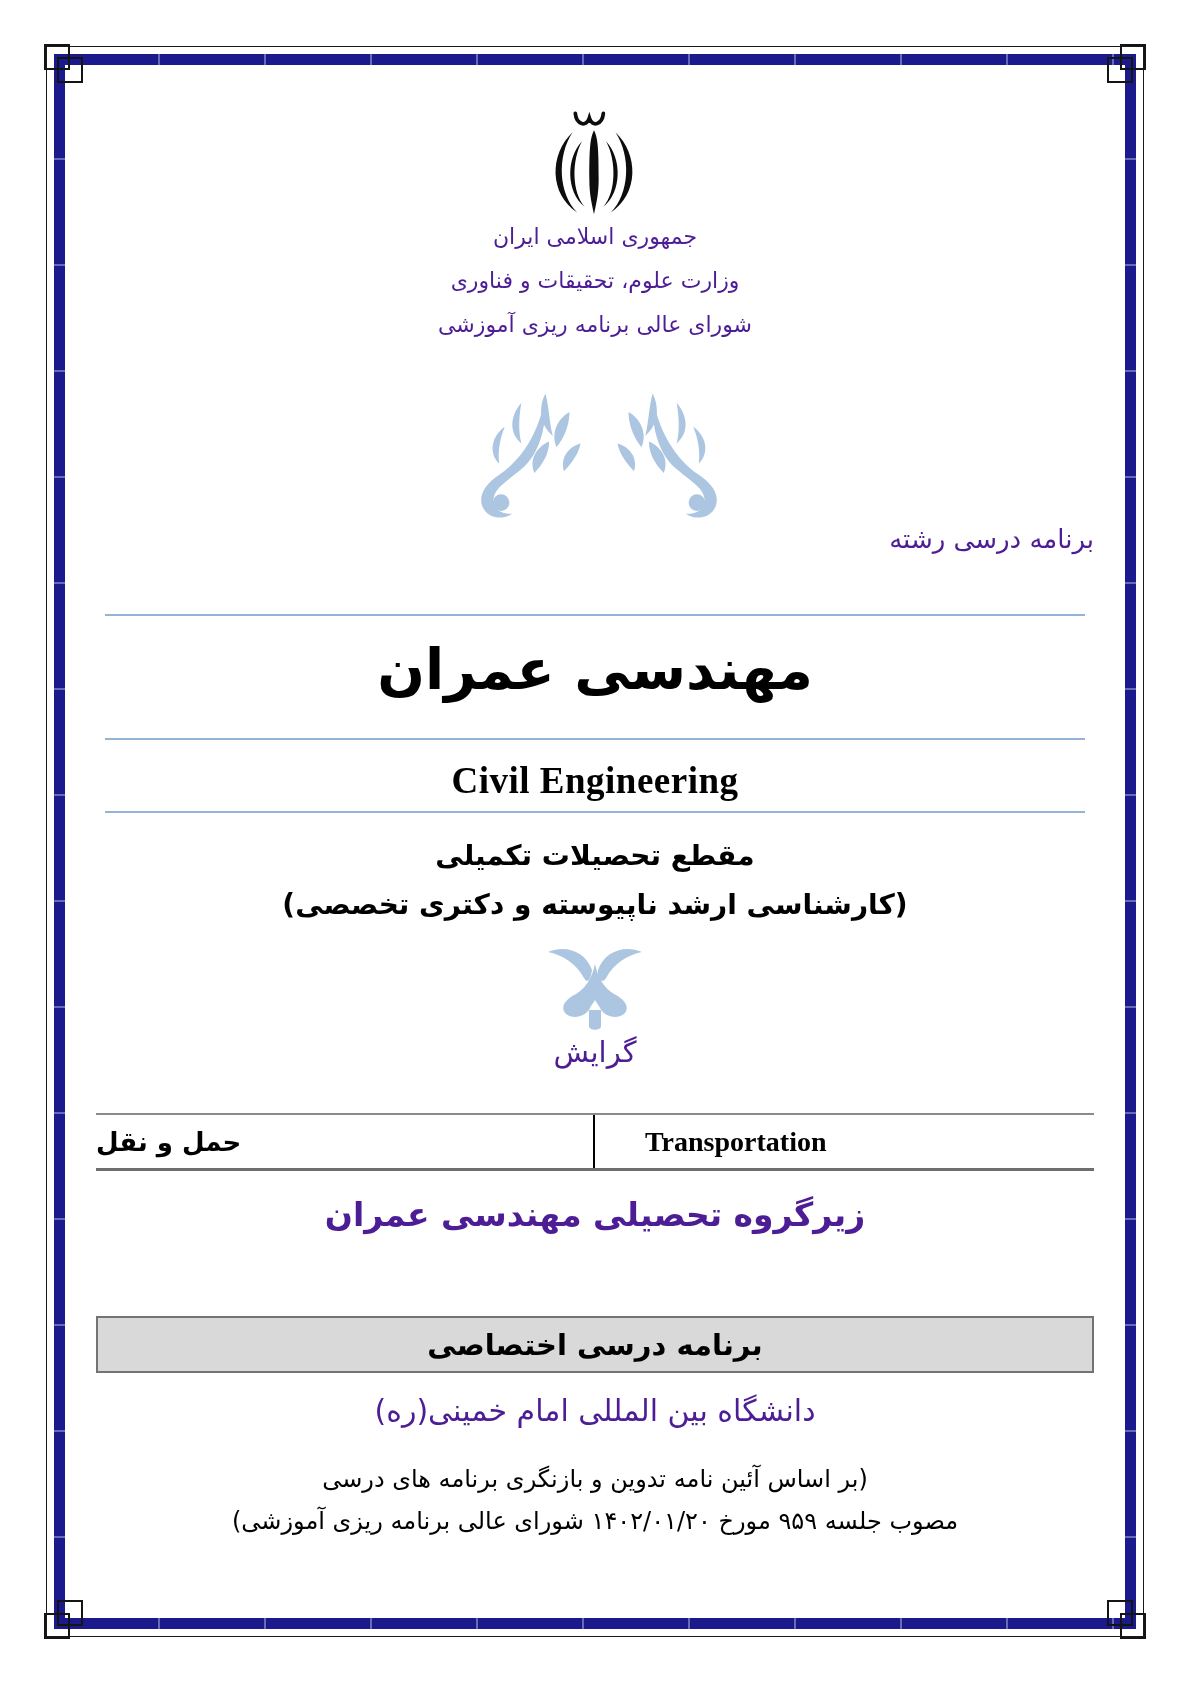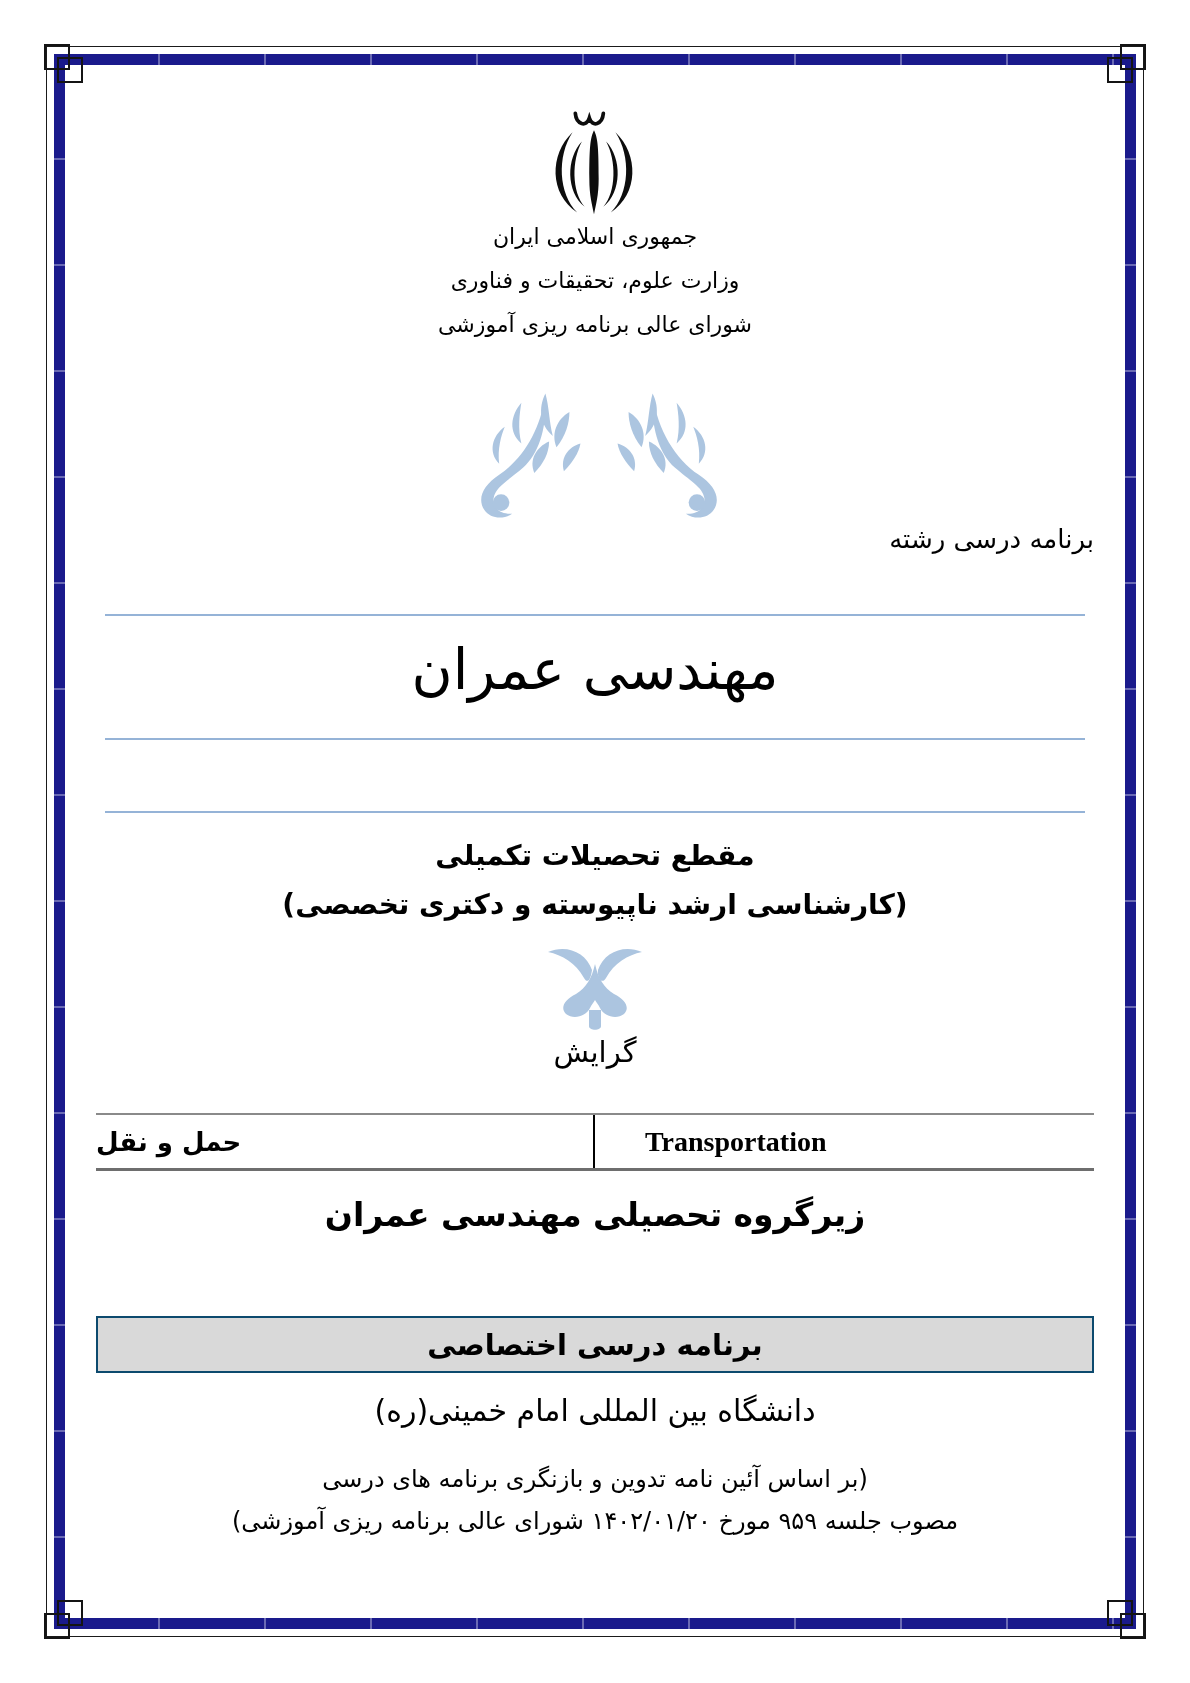--- a/index.html
+++ b/index.html
@@ -29,39 +29,39 @@
   .k-br-a{right:44px;bottom:44px;} .k-br-b{right:57px;bottom:57px;}
 
   
   .abs{position:absolute;}
   .ctr{left:96px;width:998px;text-align:center;line-height:1.15;}
   .rtl{direction:rtl;unicode-bidi:plaintext;}
   .rule{position:absolute;left:105px;width:980px;height:0;border-top:2px solid var(--rule-blue);}
 
   .emblem{left:538px;top:106px;width:112px;height:112px;color:#0d0d0d;}
   .org-line{font-size:22px;color:#111;}
-  .calli{color:#000000;}
+  .calli{color:#4c1d95;}
   .program-label{top:525px;font-size:26px;text-align:right;}
-  .title-fa{top:638px;font-size:56px;font-weight:normal;letter-spacing:1px;}
+  .title-fa{top:638px;font-size:56px;font-weight:bold;letter-spacing:1px;}
   .title-en{top:760px;font-size:37px;font-weight:bold;font-family:"Liberation Serif",serif;letter-spacing:.5px;}
   .level-line{font-weight:bold;font-size:28px;}
   .floral{left:458px;top:388px;width:282px;height:134px;color:var(--ornament-blue);}
   .sprout{left:528px;top:940px;width:134px;height:92px;color:var(--ornament-blue);}
   .orientation-label{top:1036px;font-size:29px;}
 
   .orient-table{position:absolute;left:96px;top:1113px;width:998px;height:58px;display:flex;
     border-top:2px solid #8a8a8a;border-bottom:3px solid #6e6e6e;gap:32px;}
   .orient-cell-fa{width:499px;display:flex;align-items:center;justify-content:flex-end;
     border-right:2px solid #000;padding-right:8px;font-weight:bold;font-size:26px;direction:rtl;}
   .orient-cell-en{flex:1;display:flex;align-items:center;justify-content:flex-start;
     padding-left:18px;font-weight:bold;font-size:28px;font-family:"Liberation Serif",serif;}
 
   .subgroup-line{top:1196px;font-size:33px;font-weight:bold;}
   .gray-band{position:absolute;left:96px;top:1316px;width:998px;height:57px;
-    background:var(--band-gray-bg);border:2px solid #0c4a6e;
+    background:var(--band-gray-bg);border:2px solid #737373;
     display:flex;align-items:center;justify-content:center;
     font-weight:bold;font-size:29px;direction:rtl;}
   .university-line{top:1394px;font-size:30px;font-weight:normal;}
   .note{font-weight:normal;font-size:24px;}
 </style>
 </head>
 <body>
 
 <div class="page">
 
@@ -110,20 +110,21 @@
     </defs>
     <use href="#branch" transform="translate(152,2)"></use>
     <use href="#branch" transform="translate(148,2) scale(-1,1)"></use>
   </svg>
 
   <div class="abs ctr rtl calli program-label">برنامه درسی رشته</div>
 
   <div class="rule" style="top:614px"></div>
   <div class="abs ctr rtl title-fa">مهندسی عمران</div>
   <div class="rule" style="top:738px"></div>
+  <div class="abs ctr title-en">Civil Engineering</div>
   <div class="rule" style="top:811px"></div>
 
   <div class="abs ctr rtl level-line" style="top:840px">مقطع تحصیلات تکمیلی</div>
   <div class="abs ctr rtl level-line" style="top:889px">(کارشناسی ارشد ناپیوسته و دکتری تخصصی)</div>
 
   <svg class="abs sprout" viewBox="0 0 130 92">
     <g fill="currentColor">
       <path d="M62 30 C56 12 36 4 18 12 C32 15 46 23 54 38 C58 45 61 38 62 30 Z"></path>
       <path d="M68 30 C74 12 94 4 112 12 C98 15 84 23 76 38 C72 45 67 38 68 30 Z"></path>
       <path d="M65 24 C62 38 56 48 46 54 C34 60 30 68 36 74 C44 80 56 76 60 68 C62 64 64 62 65 60 C66 62 68 64 70 68 C74 76 86 80 94 74 C100 68 96 60 84 54 C74 48 68 38 65 24 Z"></path>

